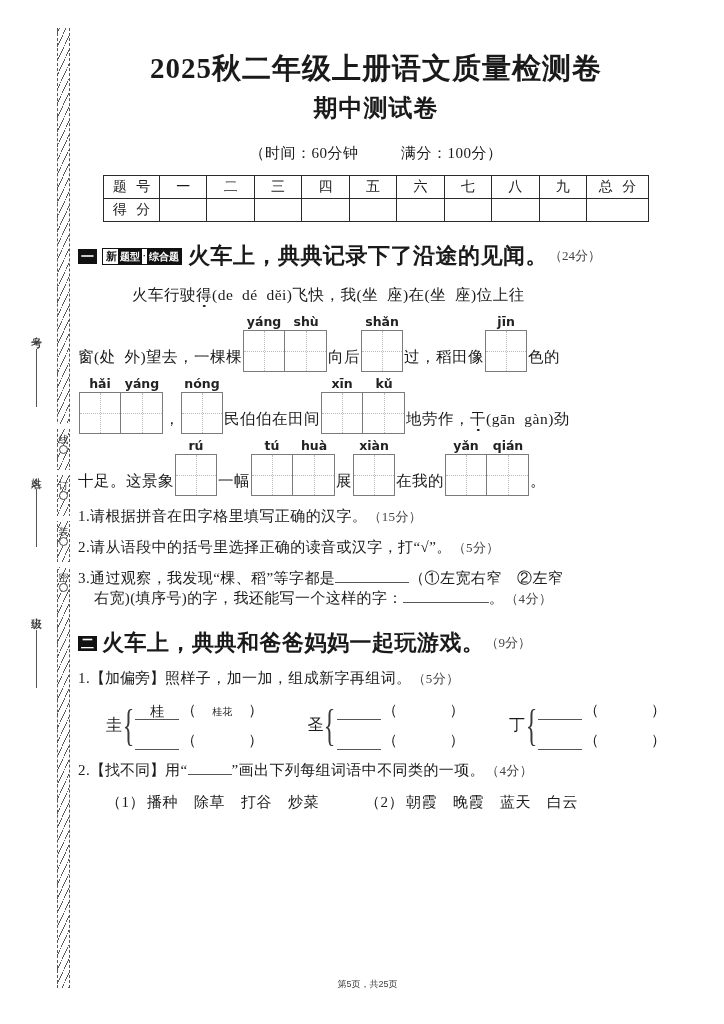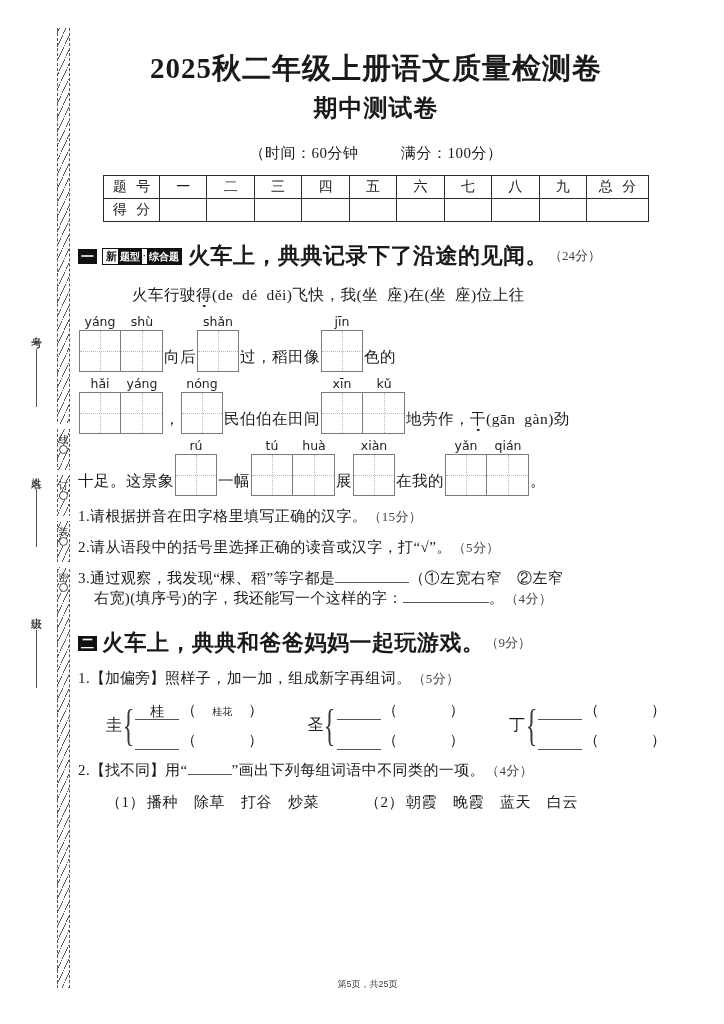--- a/index.html
+++ b/index.html
@@ -220,20 +220,21 @@
     font-size: 12.5px;
     color: #222;
     line-height: 15px;
     height: 16px;
     letter-spacing: 0px;
   }
   .tzg-py span {
     width: 42px;
     text-align: center;
     white-space: nowrap;
+    font-weight: bold;
   }
   .tzg-cells { display: flex; }
   .tzg-cell {
     width: 42px; height: 42px;
     border: 1px solid #7b7b7b;
     position: relative;
     background: #fff;
   }
   .tzg-cell + .tzg-cell { border-left: none; }
   .tzg-cell::before {
@@ -433,20 +434,21 @@
 
   <div class="passage">
 
     <div class="pline indent">
       <span class="ptext">火车行驶</span>
         <span class="ptext dotmark">得</span>
         <span class="ptext">(de  dé  děi)飞快，我(坐  座)在(坐  座)位上往</span>
     </div>
 
     <div class="pline">
+      <span class="ptext">窗(处  外)望去，一棵棵</span>
       <span class="tzg">
         <span class="tzg-py">
           <span>yáng</span>
           <span>shù</span>
         </span>
         <span class="tzg-cells">
           <span class="tzg-cell"></span>
           <span class="tzg-cell"></span>
         </span>
       </span>

